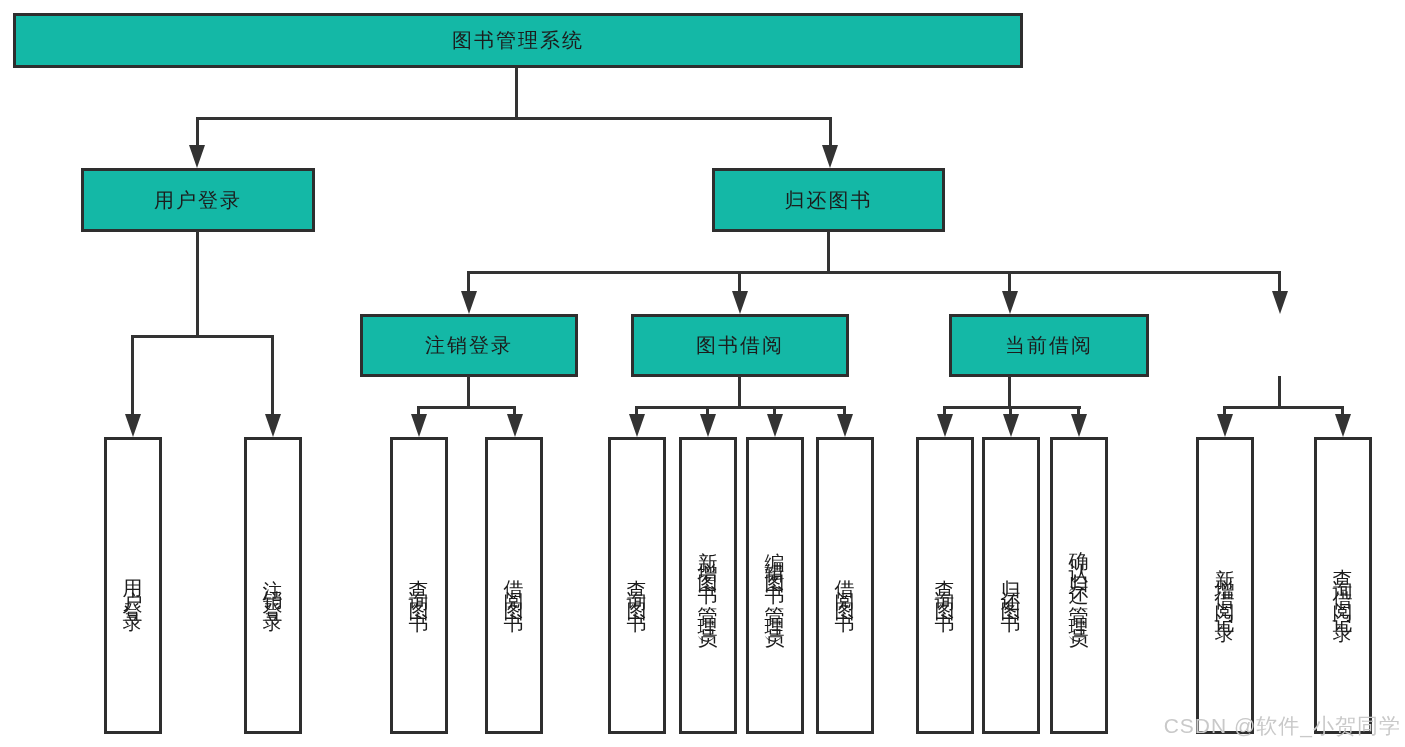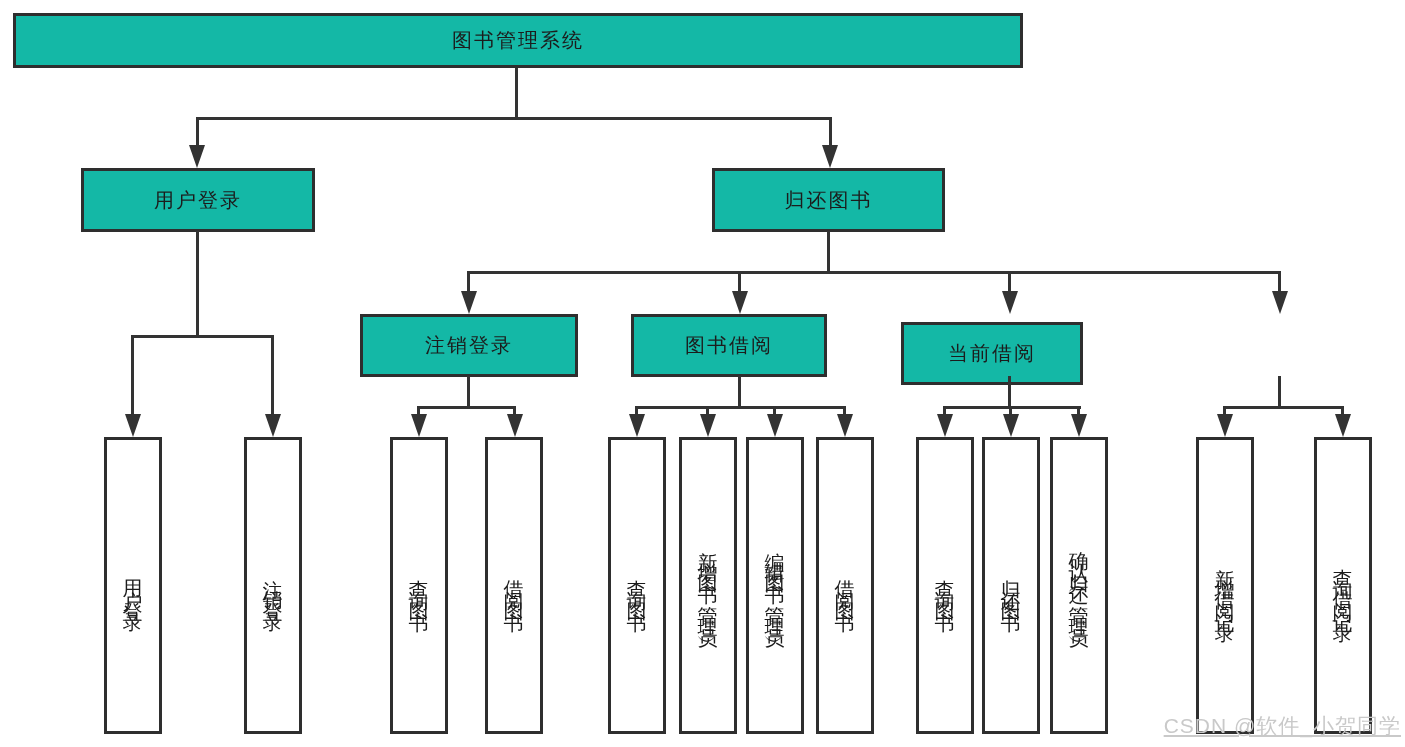--- a/index.html
+++ b/index.html
@@ -27,21 +27,21 @@
   }
   .vline{position:absolute;width:3px;background:var(--line);}
   .hline{position:absolute;height:3px;background:var(--line);}
   .arrow{
     position:absolute;width:0;height:0;
     border-left:8px solid transparent;border-right:8px solid transparent;
     border-top:23px solid var(--line);
   }
   .watermark{
     position:absolute;right:4px;top:712px;z-index:10;
-    font-size:21px;color:var(--watermark);text-decoration:underline;
+    font-size:21px;color:var(--watermark);
     letter-spacing:1px;white-space:nowrap;
   }
 </style>
 </head>
 <body>
 
 <div class="stage">
 
   <div class="box" style="left:13px;top:13px;width:1010px;height:55px;">图书管理系统</div>
 
@@ -67,22 +67,22 @@
   <div class="vline" style="left:467px;top:271px;height:22px;"></div>
   <div class="arrow" style="left:461px;top:291px;"></div>
   <div class="vline" style="left:738px;top:271px;height:22px;"></div>
   <div class="arrow" style="left:732px;top:291px;"></div>
   <div class="vline" style="left:1008px;top:271px;height:22px;"></div>
   <div class="arrow" style="left:1002px;top:291px;"></div>
   <div class="vline" style="left:1278px;top:271px;height:22px;"></div>
   <div class="arrow" style="left:1272px;top:291px;"></div>
 
   <div class="box" style="left:360px;top:314px;width:218px;height:63px;">注销登录</div>
-  <div class="box" style="left:631px;top:314px;width:196px;height:63px;">图书借阅</div>
-  <div class="box" style="left:901px;top:314px;width:182px;height:63px;margin-top:8px;">当前借阅</div>
+  <div class="box" style="left:631px;top:314px;width:218px;height:63px;">图书借阅</div>
+  <div class="box" style="left:949px;top:314px;width:200px;height:63px;">当前借阅</div>
 
   <div class="vline" style="left:467px;top:376px;height:33px;"></div>
   <div class="hline" style="left:417px;top:406px;width:99px;"></div>
   <div class="vline" style="left:417px;top:406px;height:11px;"></div>
   <div class="arrow" style="left:411px;top:414px;"></div>
   <div class="vline" style="left:513px;top:406px;height:11px;"></div>
   <div class="arrow" style="left:507px;top:414px;"></div>
 
   <div class="vline" style="left:738px;top:376px;height:33px;"></div>
   <div class="hline" style="left:635px;top:406px;width:211px;"></div>

